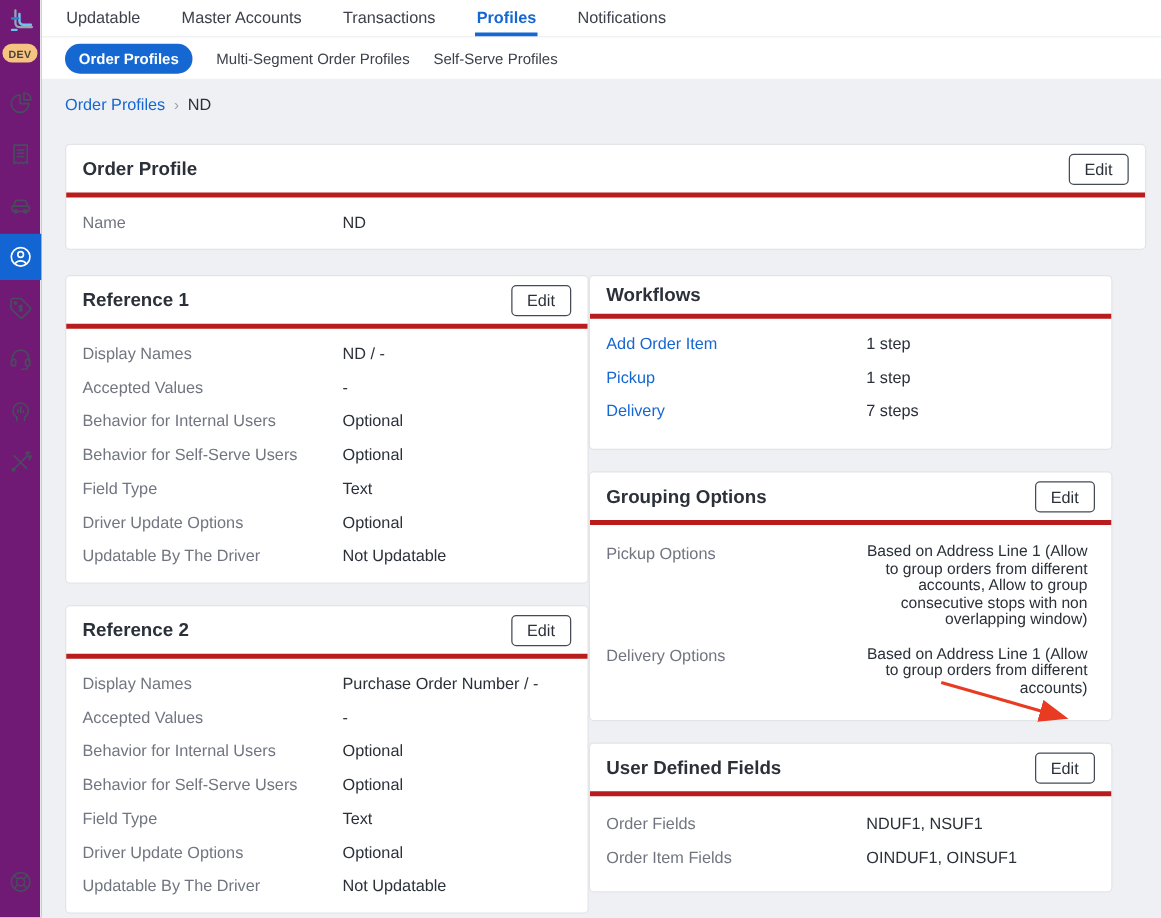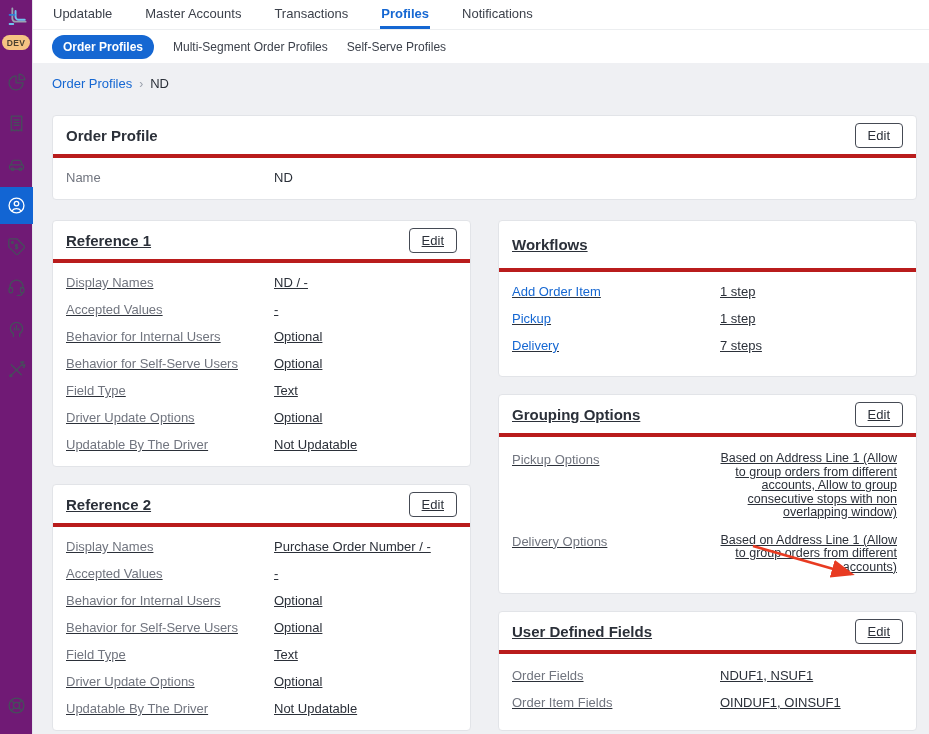--- a/index.html
+++ b/index.html
@@ -35,35 +35,35 @@
   
   .content { padding:8px 12px 0 19px; }
   .breadcrumb { font-size:13px; margin-top:5px; display:flex; align-items:center; gap:7px; }
   .breadcrumb .bc-link { color:#1567d2; cursor:pointer; }
   .breadcrumb .bc-sep { color:#9aa0ab; font-size:12px; }
   .breadcrumb .bc-current { color:#2b3039; }
 
   .card { background:#fff; border:1px solid #e2e4e8; border-radius:4px; }
   .card-header { display:flex; align-items:center; justify-content:space-between;
                  padding:0 13px; height:42px; border-bottom:4px solid #b91c1c; }
-  .card-header.slim { height:51px; }
+  .card-header.slim { height:34px; }
   .card-title { font-size:15px; font-weight:bold; color:#2b3039; }
   .edit-btn { font-family:inherit; font-size:13px; color:#2b3039; background:#fff;
               border:1px solid #454a54; border-radius:4px; padding:4px 12px; cursor:pointer; }
 
   .card-body { padding:6px 0 8px; }
   .frow { display:flex; align-items:center; min-height:27px; padding:0 13px; }
   .frow .flabel { flex:none; width:208px; font-size:13px; color:#71757f; }
   .frow .fvalue { font-size:13px; color:#2b3039; }
   .frow .flink  { flex:none; width:208px; font-size:13px; color:#1567d2; cursor:pointer; }
   .frow.multiline { align-items:flex-start; padding-top:7px; padding-bottom:7px; }
   .frow.multiline .fvalue { flex:1; font-size:12.5px; line-height:13.5px; padding-right:6px;text-align:right; }
 
   .full-card { margin-top:24px; }
-  .columns { display:flex; gap:27px; margin-top:20px;text-decoration:underline; }
+  .columns { display:flex; margin-top:20px; }
   .col { width:419px; display:flex; flex-direction:column; gap:17px; }
 
   
   .arrow-overlay { position:absolute; left:0; top:0; width:929px; height:734px;
                    pointer-events:none; z-index:50; }
 </style>
 </head>
 <body>
 
 <aside class="sidebar">

